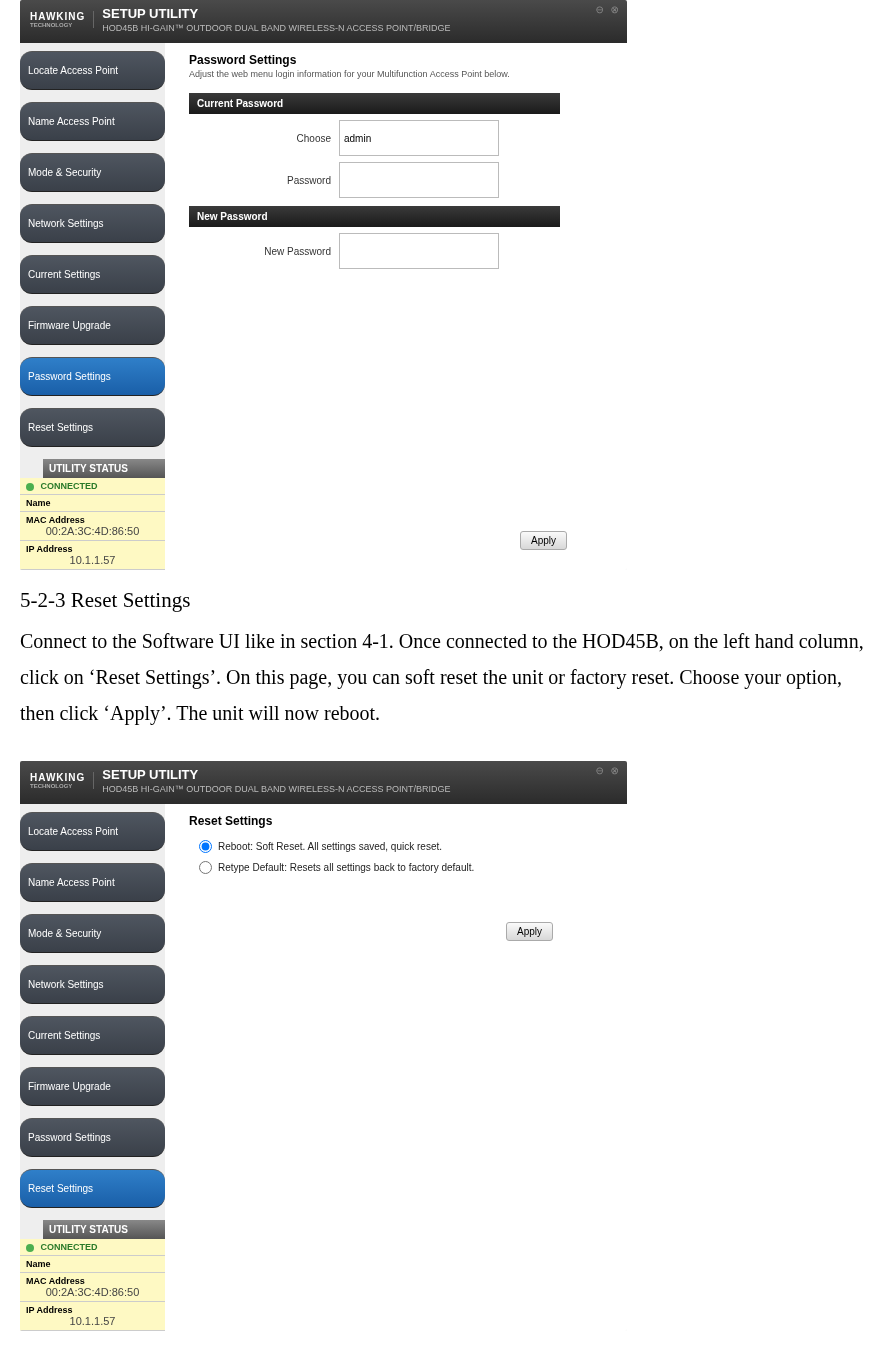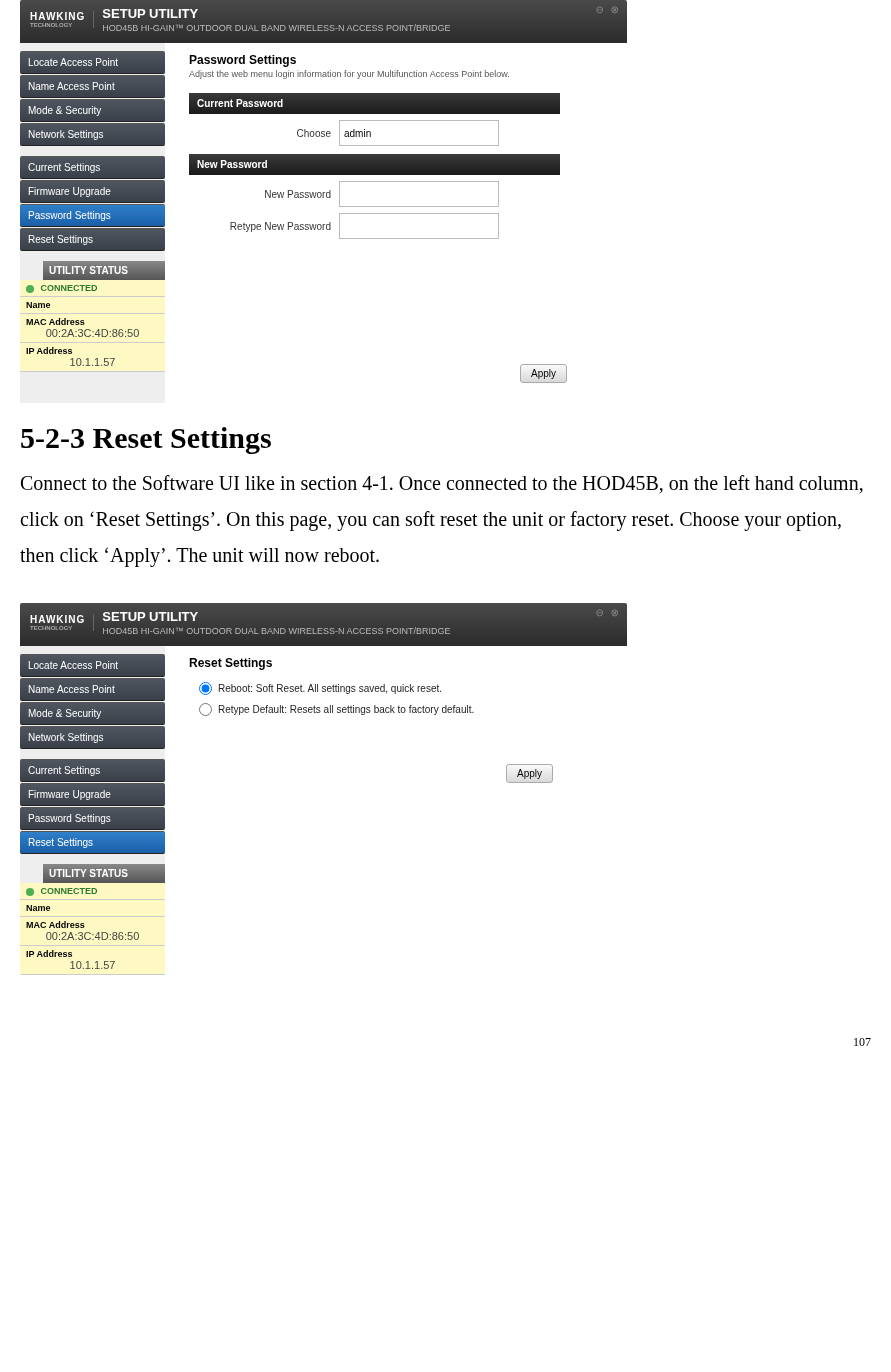--- a/index.html
+++ b/index.html
@@ -3,21 +3,21 @@
 <meta charset="utf-8">
 <style>
   * { box-sizing: border-box; margin: 0; padding: 0; }
   body {
     width: 891px;
     font-family: Arial, Helvetica, sans-serif;
     background: #fff;
     color: #000;
   }
   .page { padding: 0 20px 60px 20px; }
-  .heading { font-family: "Times New Roman", serif; font-size: 30px; font-weight: bold; margin: 18px 0 10px 0; }
+  .heading { font-family: "Times New Roman", serif; font-size: 21px; font-weight: normal; margin: 18px 0 10px 0; }
   .body-text { font-family: "Times New Roman", serif; font-size: 20px; line-height: 1.8; margin-bottom: 30px; }
   .page-num { font-family: "Times New Roman", serif; font-size: 12px; text-align: right; margin-top: 60px; }
 
   .shot {
     width: 607px;
     background: #eee;
     border-radius: 2px;
     overflow: hidden;
     margin-bottom: 10px;
   }
@@ -40,25 +40,25 @@
   .t2 { font-size: 9px; color:#bbb; margin-top:2px; }
   .winbtns { position:absolute; top:4px; right:6px; color:#888; font-size:10px; letter-spacing:2px; }
 
   .shot-body { display:flex; }
   .sidebar { width: 145px; padding-top:8px; }
   .navgrp { margin-bottom:10px; }
   .nav {
     background: linear-gradient(#4f5660,#3a4049);
     color:#fff;
     font-size: 10px;
-    padding: 5px 8px;
+    padding: 13px 8px;
     border-bottom: 1px solid #222;
     border-top: 1px solid #555;
-    border-radius: 2px;
-    margin-bottom:1px;
+    border-radius: 12px;
+    margin-bottom:12px;
     position:relative;
   }
   .nav.active {
     background: linear-gradient(#2f7fc9,#1a5fa8);
   }
   .nav.active::after {
     content:"";
     position:absolute;
     right:-8px; top:50%;
     transform:translateY(-50%);
@@ -82,21 +82,21 @@
   .content .pg-title { font-size:12px; font-weight:bold; margin-bottom:2px; }
   .content .pg-sub { font-size:9px; color:#555; margin-bottom:14px; }
   .blackbar {
     background: linear-gradient(#3a3a3a,#1a1a1a);
     color:#fff; font-size:10px; font-weight:bold;
     padding:5px 8px; width:371px;
   }
   .frow { display:flex; align-items:center; margin:6px 0; width:310px; }
   .flabel { flex:0 0 150px; text-align:right; font-size:10px; color:#333; padding-right:8px; }
   .finput {
-    flex:1; border:1px solid #bbb; padding:2px 4px; font-size:10px; height:26px;
+    flex:1; border:1px solid #bbb; padding:2px 4px; font-size:10px; height:36px;
     background:#fff;
   }
   .applybtn {
     position:absolute; right:60px; bottom:20px;
     background: linear-gradient(#fafafa,#d8d8d8);
     border:1px solid #aaa; border-radius:3px;
     font-size:10px; padding:3px 10px;
   }
   .applybtn2 {
     background: linear-gradient(#fafafa,#d8d8d8);
@@ -159,28 +159,28 @@
       </div>
       <div class="content">
         <div class="pg-title">Password Settings</div>
         <div class="pg-sub">Adjust the web menu login information for your Multifunction Access Point below.</div>
 
         <div class="blackbar">Current Password</div>
         <div class="frow">
           <div class="flabel">Choose</div>
           <input class="finput" value="admin" style="">
         </div>
+        <div class="frow">
+          <div class="flabel">Password</div>
+          <input class="finput" type="password" style="">
+        </div>
 
         <div class="blackbar" style="margin-top:8px;">New Password</div>
         <div class="frow">
           <div class="flabel">New Password</div>
-          <input class="finput" type="password" style="">
-        </div>
-        <div class="frow">
-          <div class="flabel">Retype New Password</div>
           <input class="finput" type="password" style="">
         </div>
 
         <button class="applybtn">Apply</button>
       </div>
     </div>
   </div>
 
   <div class="heading">5-2-3 Reset Settings</div>
   <div class="body-text">Connect to the Software UI like in section 4-1.    Once connected to the HOD45B, on the left hand column, click on ‘Reset Settings’.    On this page, you can soft reset the unit or factory reset.    Choose your option, then click ‘Apply’. The unit will now reboot.</div>

